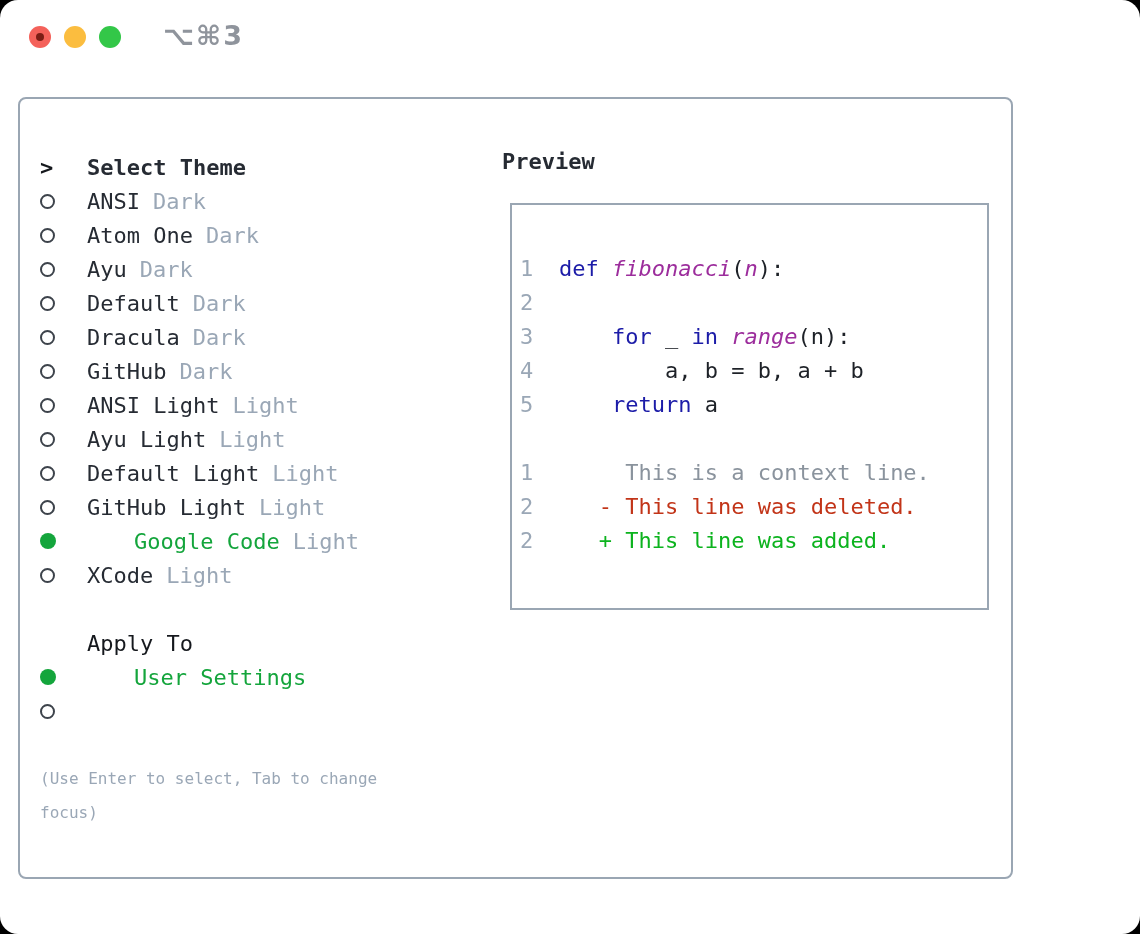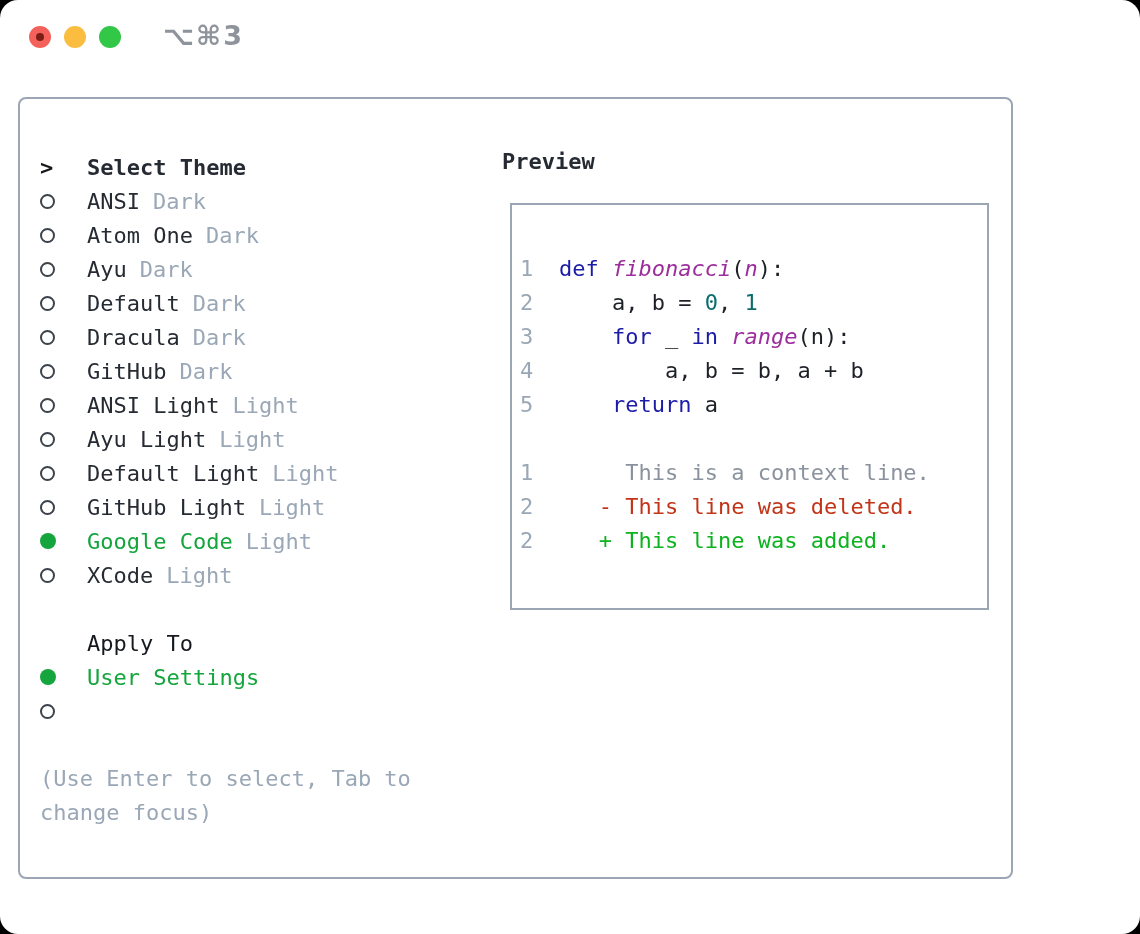--- a/index.html
+++ b/index.html
@@ -39,27 +39,27 @@
     position:absolute;left:18px;top:97px;width:995px;height:782px;
     border:2px solid var(--border);border-radius:8px;box-sizing:border-box;
   }
   .row{display:flex;align-items:center;height:34px;font-size:22px;color:var(--ink);white-space:pre;}
   .mark{width:47px;display:flex;align-items:center;flex:none;}
   .cursor{font-weight:700;color:#15181d;font-size:22px;}
   .ring{width:15px;height:15px;border:2.5px solid #3d434b;border-radius:50%;box-sizing:border-box;}
   .ringfill{width:16px;height:16px;border-radius:50%;background:var(--sel-green);}
   .bold{font-weight:700;color:#15181d;}
   .label{color:var(--ink);}
-  .label.selected{color:var(--sel-green);}
+  .label.selected{color:var(--sel-green);margin-left:47px;}
   .variant{color:var(--muted);margin-left:13px;}
   #theme-list{position:absolute;left:20px;top:51px;}
   #apply-list{position:absolute;left:20px;top:527px;text-align:right;}
   #help-text{
     position:absolute;left:20px;top:663px;width:400px;
-    font-size:22px;line-height:34px;color:var(--muted);
+    font-size:16px;line-height:34px;color:var(--muted);
   }
   
   #preview-title{position:absolute;left:482px;top:45px;}
   #preview-box{
     position:absolute;left:490px;top:104px;width:479px;height:407px;
     border:2px solid var(--border);box-sizing:border-box;
     padding:47px 0 0 8px;overflow:hidden;
   }
   .cline{display:flex;height:34px;line-height:34px;font-size:22px;white-space:pre;}
   .ln{width:39px;flex:none;color:var(--muted);}
@@ -115,21 +115,21 @@
 
     <div id="help-text">(Use Enter to select, Tab to change focus)</div>
 
     <div id="preview-title" class="row">
       <span class="label bold">Preview</span>
     </div>
 
     <div id="preview-box">
 
     <div class="cline"><span class="ln">1</span><span><span class="kw">def</span><span class="pl"> </span><span class="fn">fibonacci</span><span class="pl">(</span><span class="fn">n</span><span class="pl">):</span></span></div>
-        <div class="cline"><span class="ln">2</span><span><span class="pl">    a, b = </span><span class="num">0</span><span class="pl">, </span><span class="num">1</span></span></div>
+        <div class="cline"><span class="ln">2</span></div>
         <div class="cline"><span class="ln">3</span><span><span class="pl">    </span><span class="kw">for</span><span class="pl"> _ </span><span class="kw">in</span><span class="pl"> </span><span class="fn">range</span><span class="pl">(n):</span></span></div>
         <div class="cline"><span class="ln">4</span><span><span class="pl">        a, b = b, a + b</span></span></div>
         <div class="cline"><span class="ln">5</span><span><span class="pl">    </span><span class="kw">return</span><span class="pl"> a</span></span></div>
         <div class="cline"><span class="ln"></span><span></span></div>
         <div class="cline"><span class="ln">1</span><span><span class="ctx">     This is a context line.</span></span></div>
         <div class="cline"><span class="ln">2</span><span><span class="del">   - This line was deleted.</span></span></div>
         <div class="cline"><span class="ln">2</span><span><span class="add">   + This line was added.</span></span></div>
       </div>
 
   </div>

